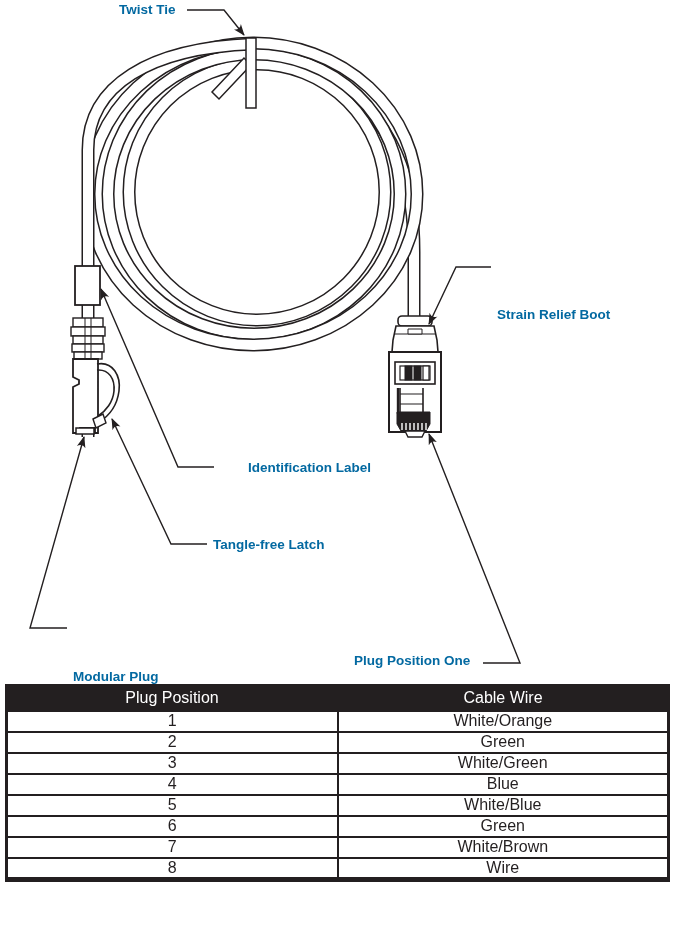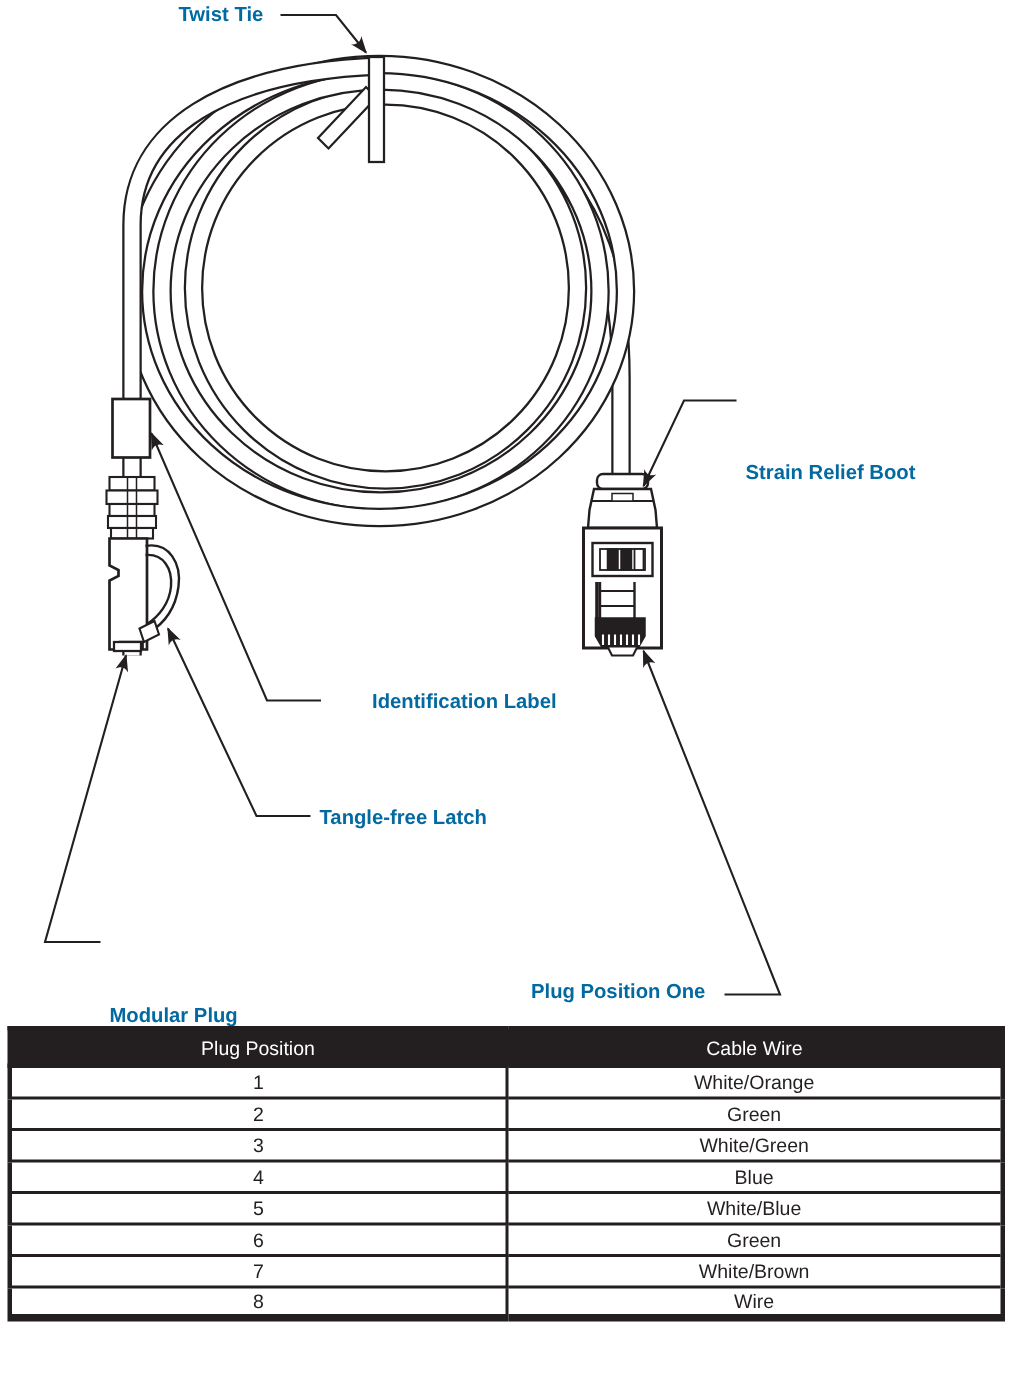--- a/index.html
+++ b/index.html
@@ -23,21 +23,21 @@
   }
   .wire-table-wrap {
     position:absolute;
     left:5px; top:684px;
     width:665px;
   }
   table.wire-table {
     width:100%;
     border-collapse:collapse;
     table-layout:fixed;
-    font-size:13px;
+    font-size:16px;
   }
   table.wire-table th {
     background:#231f20;
     color:#ffffff;
     font-weight:400;
     height:25px;
     border:3px solid #231f20;
   }
   table.wire-table td {
     background:#ffffff;

